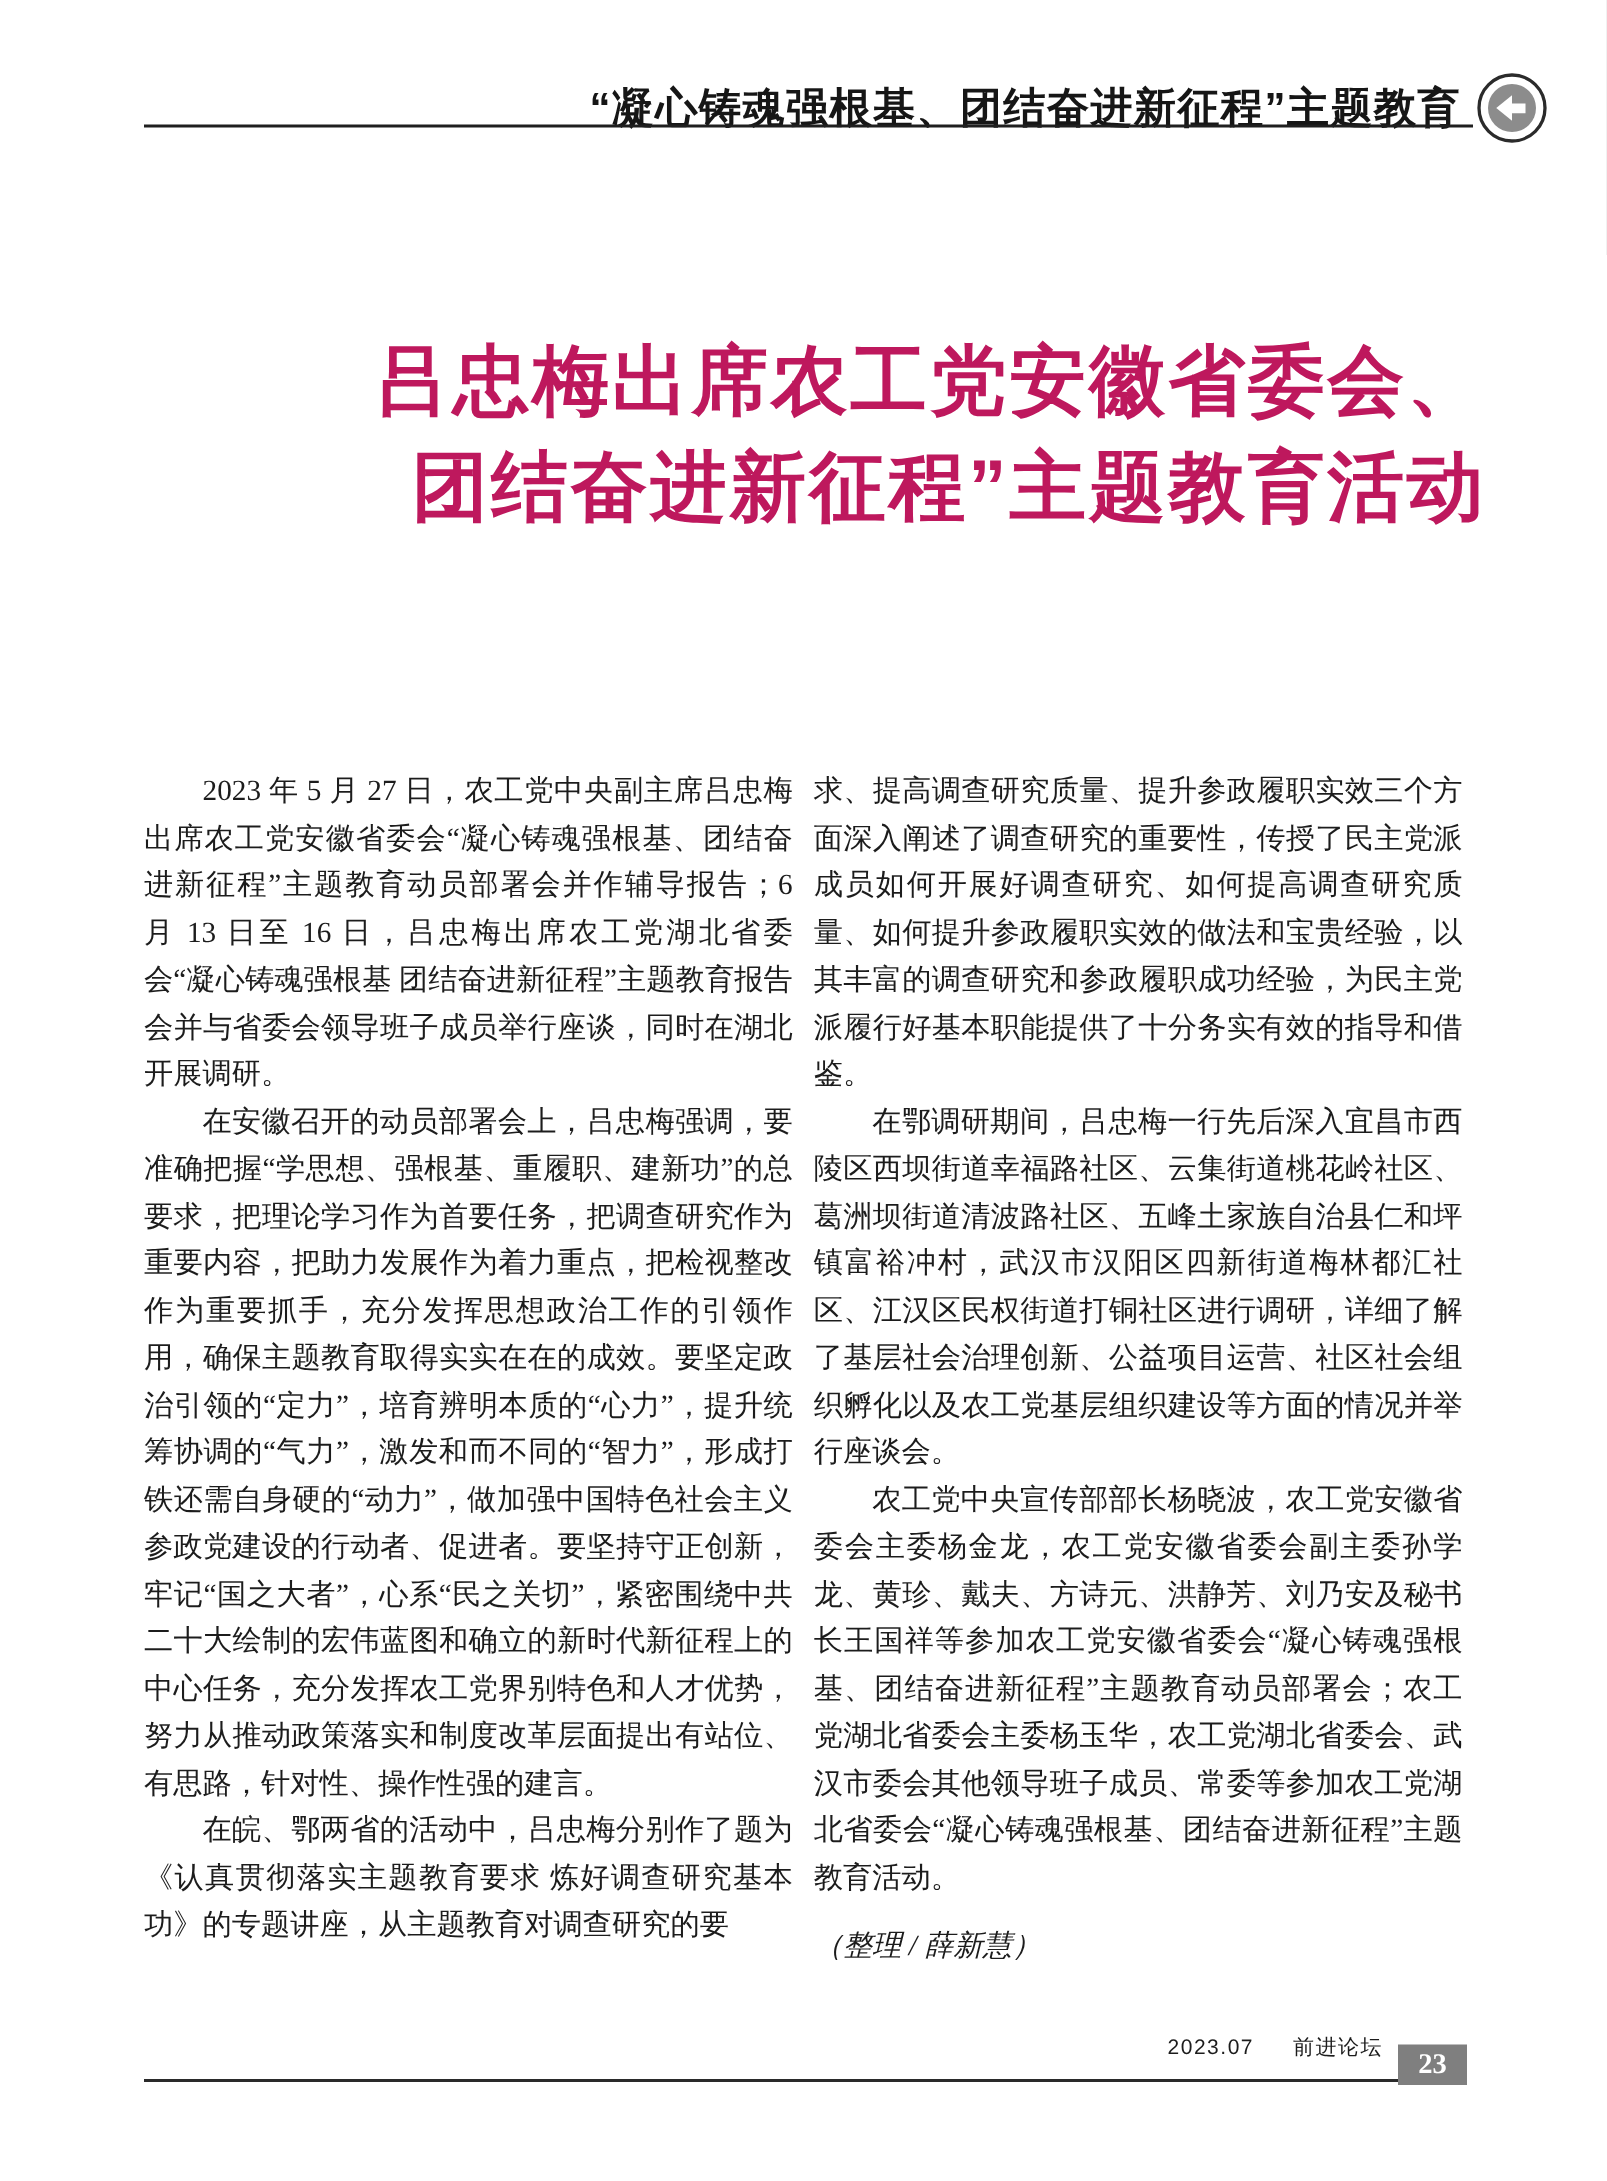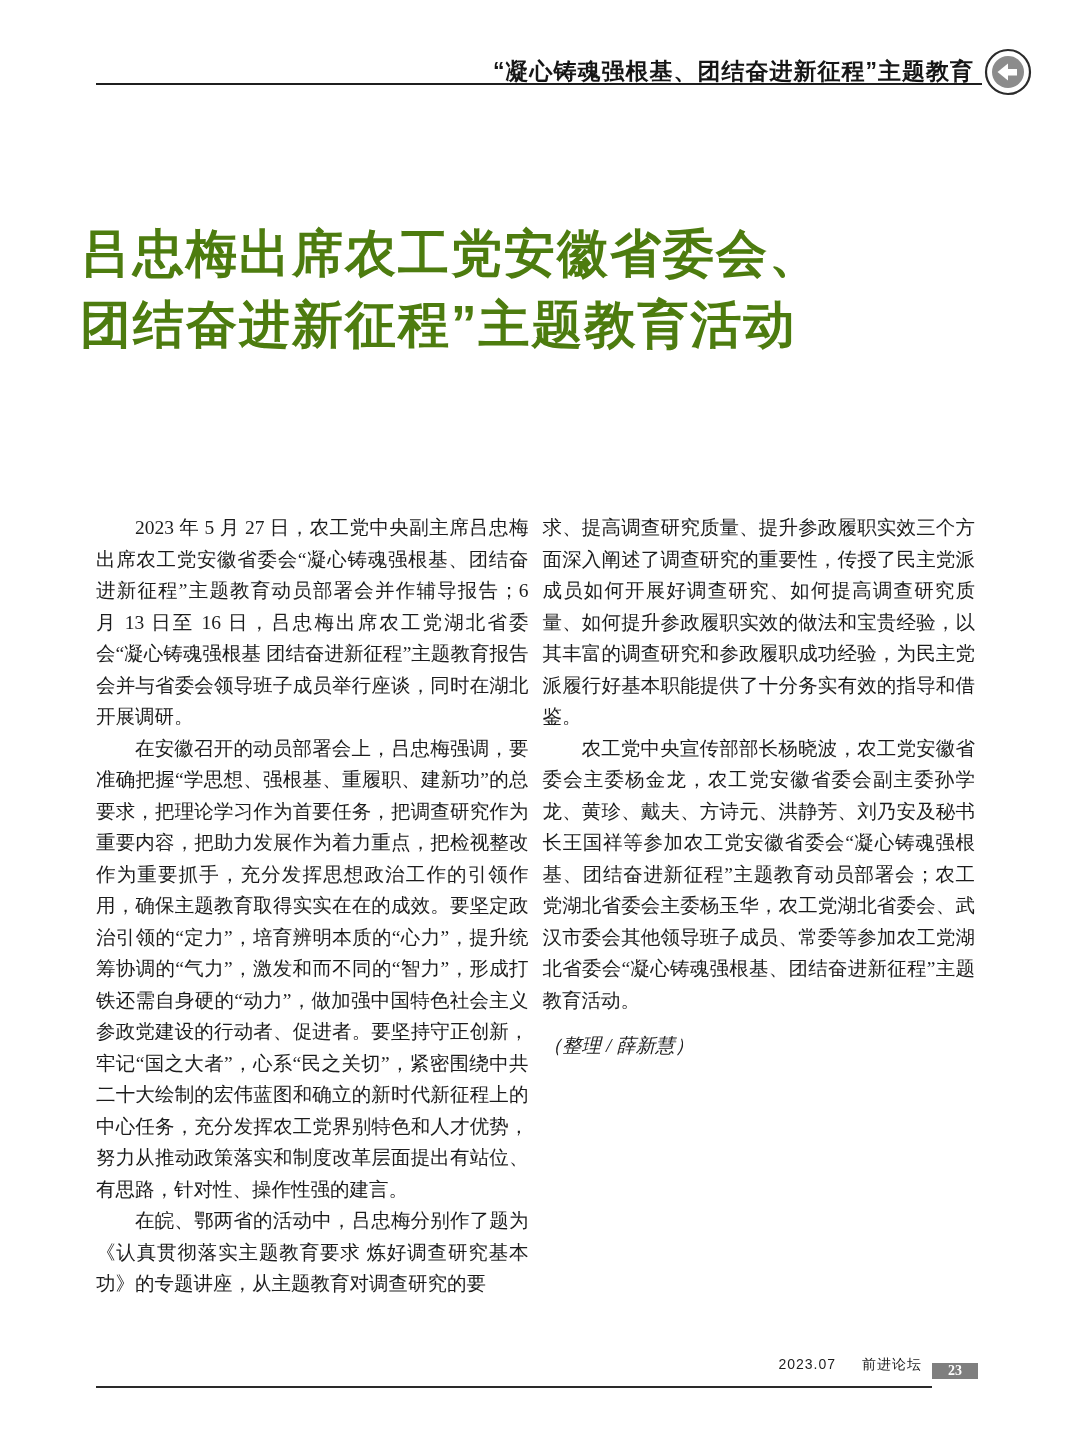--- a/index.html
+++ b/index.html
@@ -12,35 +12,35 @@
     font-family:"Liberation Serif", serif;
     color:#1c1c1c;
   }
   
   .header{
     position:absolute;left:96px;top:44px;width:936px;height:56px;
     display:flex;align-items:center;justify-content:flex-end;gap:10px;
   }
   .header-text{
     font-family:"Liberation Sans", sans-serif;
-    font-weight:700;font-size:23px;letter-spacing:1px;color:#161616;
+    font-weight:700;font-size:28px;letter-spacing:1px;color:#161616;
     line-height:1.2;white-space:nowrap;
   }
   .header-icon{flex:0 0 auto;width:48px;height:48px;display:block;}
   .header-rule{
     position:absolute;left:96px;top:83px;width:886px;height:2px;
     background:#1f1f1f;
   }
   
   .title{
     position:absolute;left:80px;top:218px;width:911px;margin:0;
-    text-align:left;
+    text-align:right;
     font-family:"Liberation Sans", sans-serif;
     font-weight:900;font-size:51px;line-height:71px;
-    letter-spacing:2px;color:#4d7c0f;
+    letter-spacing:2px;color:#be185d;
   }
   
   .columns{
     position:absolute;left:96px;top:512px;width:879px;
     display:flex;gap:14px;
   }
   .col{flex:1 1 0;min-width:0;}
   .col p{
     margin:0;
     font-size:19.5px;line-height:31.5px;
@@ -62,23 +62,23 @@
   }
   .footer-text{
     position:absolute;left:96px;top:1356px;width:826px;
     text-align:right;
     font-family:"Liberation Sans", sans-serif;
     font-size:14px;color:#1c1c1c;letter-spacing:1px;
     white-space:nowrap;
   }
   .footer-text .journal{margin-left:26px;}
   .page-badge{
-    position:absolute;left:932px;top:1363px;width:46px;height:16px;
+    position:absolute;left:932px;top:1363px;width:46px;height:27px;
     background:#7f7f7f;color:#ffffff;
-    font-family:"Liberation Serif", serif;font-weight:700;font-size:14px;
+    font-family:"Liberation Serif", serif;font-weight:700;font-size:19px;
     display:flex;align-items:center;justify-content:center;
   }
 </style>
 </head>
 <body>
 
 <div class="page">
 
   <div class="header">
     <span class="header-text">“凝心铸魂强根基、团结奋进新征程”主题教育</span>
@@ -99,20 +99,21 @@
   </h1>
 
   <div class="columns">
     <div class="col">
       <p>2023 年 5 月 27 日，农工党中央副主席吕忠梅出席农工党安徽省委会“凝心铸魂强根基、团结奋进新征程”主题教育动员部署会并作辅导报告；6 月 13 日至 16 日，吕忠梅出席农工党湖北省委会“凝心铸魂强根基 团结奋进新征程”主题教育报告会并与省委会领导班子成员举行座谈，同时在湖北开展调研。</p>
       <p>在安徽召开的动员部署会上，吕忠梅强调，要准确把握“学思想、强根基、重履职、建新功”的总要求，把理论学习作为首要任务，把调查研究作为重要内容，把助力发展作为着力重点，把检视整改作为重要抓手，充分发挥思想政治工作的引领作用，确保主题教育取得实实在在的成效。要坚定政治引领的“定力”，培育辨明本质的“心力”，提升统筹协调的“气力”，激发和而不同的“智力”，形成打铁还需自身硬的“动力”，做加强中国特色社会主义参政党建设的行动者、促进者。要坚持守正创新，牢记“国之大者”，心系“民之关切”，紧密围绕中共二十大绘制的宏伟蓝图和确立的新时代新征程上的中心任务，充分发挥农工党界别特色和人才优势，努力从推动政策落实和制度改革层面提出有站位、有思路，针对性、操作性强的建言。</p>
       <p>在皖、鄂两省的活动中，吕忠梅分别作了题为《认真贯彻落实主题教育要求 炼好调查研究基本功》的专题讲座，从主题教育对调查研究的要</p>
     </div>
     <div class="col">
       <p class="cont">求、提高调查研究质量、提升参政履职实效三个方面深入阐述了调查研究的重要性，传授了民主党派成员如何开展好调查研究、如何提高调查研究质量、如何提升参政履职实效的做法和宝贵经验，以其丰富的调查研究和参政履职成功经验，为民主党派履行好基本职能提供了十分务实有效的指导和借鉴。</p>
+      <p>在鄂调研期间，吕忠梅一行先后深入宜昌市西陵区西坝街道幸福路社区、云集街道桃花岭社区、葛洲坝街道清波路社区、五峰土家族自治县仁和坪镇富裕冲村，武汉市汉阳区四新街道梅林都汇社区、江汉区民权街道打铜社区进行调研，详细了解了基层社会治理创新、公益项目运营、社区社会组织孵化以及农工党基层组织建设等方面的情况并举行座谈会。</p>
       <p>农工党中央宣传部部长杨晓波，农工党安徽省委会主委杨金龙，农工党安徽省委会副主委孙学龙、黄珍、戴夫、方诗元、洪静芳、刘乃安及秘书长王国祥等参加农工党安徽省委会“凝心铸魂强根基、团结奋进新征程”主题教育动员部署会；农工党湖北省委会主委杨玉华，农工党湖北省委会、武汉市委会其他领导班子成员、常委等参加农工党湖北省委会“凝心铸魂强根基、团结奋进新征程”主题教育活动。</p>
       <p class="byline">（整理 / 薛新慧）</p>
     </div>
   </div>
 
   <div class="footer-rule"></div>
   <div class="footer-text">
     <span>2023.07</span><span class="journal">前进论坛</span>
   </div>
   <div class="page-badge">23</div>

